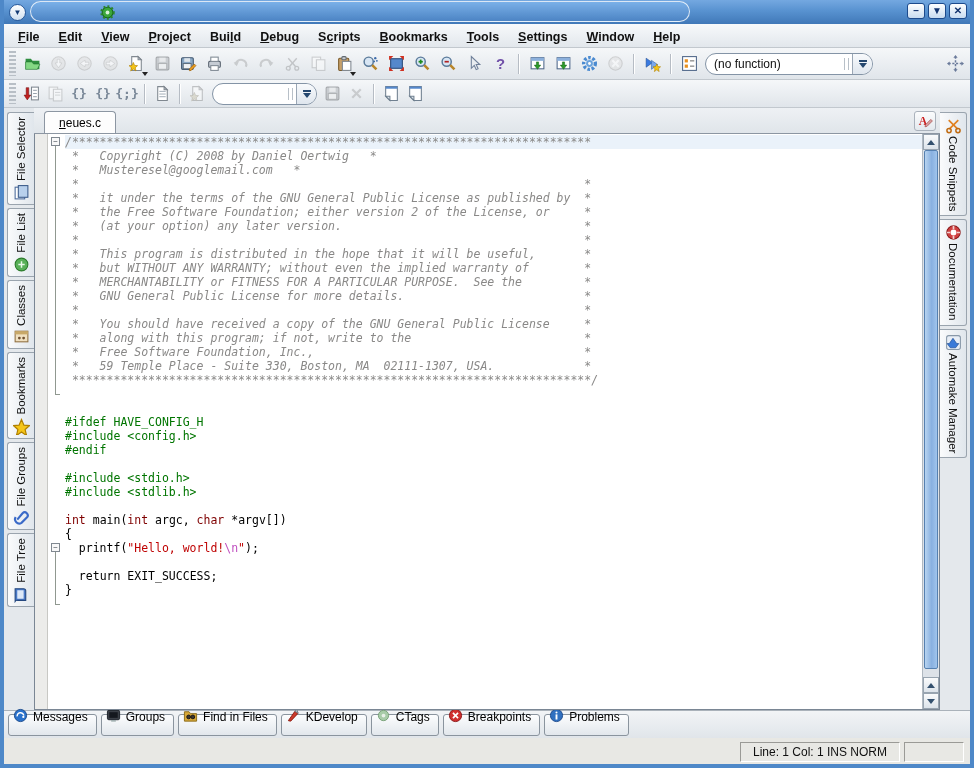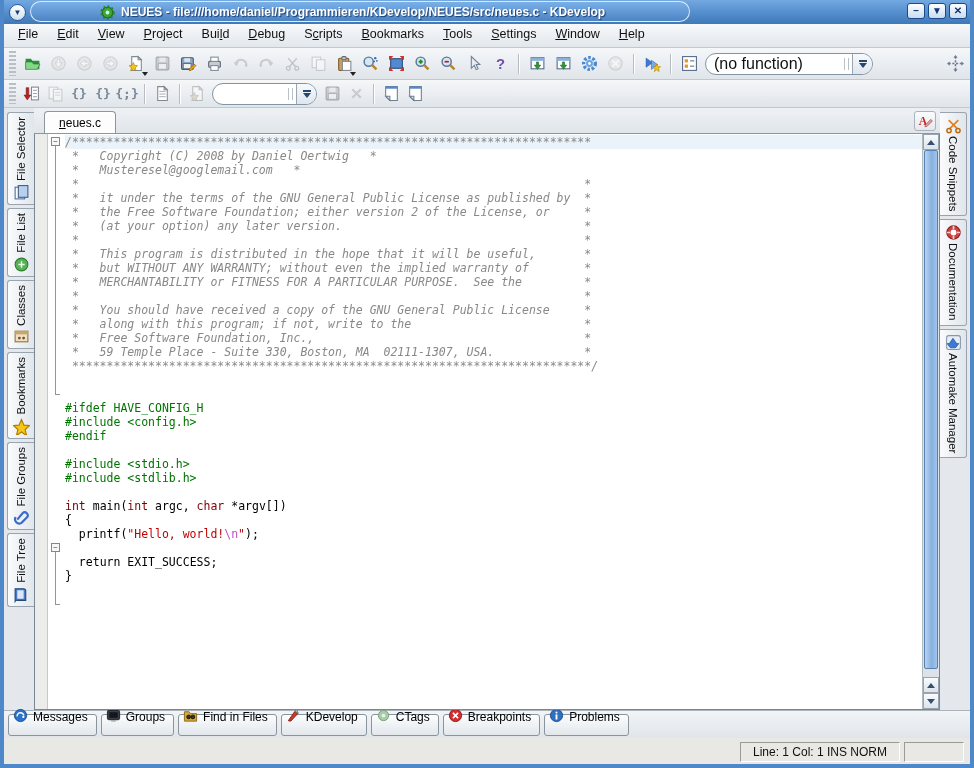--- a/index.html
+++ b/index.html
@@ -18,42 +18,42 @@
     display:flex; align-items:center; padding-left:68px; overflow:hidden; }
   .title-text { color:#fff; font-size:12px; font-weight:bold; text-shadow:1px 1px 1px #1c3c6c; white-space:nowrap; }
   .title-icon { width:16px; height:16px; margin-right:6px; flex:0 0 16px; }
   .win-btns { position:absolute; right:3px; top:3px; display:flex; gap:3px; }
   .win-btn { width:18px; height:16px; border-radius:3px; border:1px solid #1c4a8c;
     background:linear-gradient(#feffff,#c8dcf0); color:#12336e; font-size:10px; font-weight:bold;
     display:flex; align-items:center; justify-content:center; line-height:1; }
 
   
   .menubar { height:24px; flex:0 0 24px; background:linear-gradient(#f7f9fb,#e2e7ec);
-    border-bottom:1px solid #c2c8ce; display:flex; align-items:flex-start; padding-left:6px; }
+    border-bottom:1px solid #c2c8ce; display:flex; align-items:flex-end; padding-left:6px;font-weight:bold; }
   .menu-item { font-size:12.5px; color:#101010; padding:3px 8px; margin-right:3px; }
   .menu-item u { text-decoration:underline; }
 
   
   .toolbar { display:flex; align-items:center; background:linear-gradient(#f5f7f9,#e0e5ea);
     border-bottom:1px solid #c2c8ce; padding:0 2px; }
   .tb1 { height:32px; flex:0 0 32px; }
   .tb2 { height:28px; flex:0 0 28px; }
   .grip { width:7px; height:80%; margin:0 3px;
     background:repeating-linear-gradient(180deg,#b8bfc6 0 2px, transparent 2px 4px);
     background-size:2px 100%; background-repeat:repeat-x; background-position:0 0, 4px 0; }
   .tbtn { position:relative; width:26px; height:26px; border-radius:3px; display:flex;
     align-items:center; justify-content:center; }
   .tb2 .tbtn { width:24px; height:22px; }
   .tbtn.dis { opacity:.45; filter:grayscale(.85); }
   .tbtn .dd { position:absolute; right:1px; bottom:1px; width:0; height:0;
     border-left:3px solid transparent; border-right:3px solid transparent; border-top:4px solid #222; }
   .tsep { width:1px; height:20px; background:#b6bcc4; margin:0 5px; box-shadow:1px 0 0 #fff; }
   .combo { height:22px; background:#fff; border:1px solid #8494a6; border-radius:11px;
     display:flex; align-items:center; margin:0 3px; overflow:hidden; }
-  .combo-text { flex:1; font-size:16px; color:#101010; padding:0 8px; white-space:nowrap; }
+  .combo-text { flex:1; font-size:12px; color:#101010; padding:0 8px; white-space:nowrap; }
   .combo-grip { width:5px; height:12px; border-left:1px solid #b8c0c8; border-right:1px solid #b8c0c8; margin-right:3px; }
   .combo-arrow { width:20px; height:100%; border-left:1px solid #9aa6b4;
     background:linear-gradient(#f8fafc,#dfe6ee); display:flex; flex-direction:column;
     align-items:center; justify-content:center; gap:1px; }
   .combo-arrow .bar { width:8px; height:2px; background:#24476e; }
   .combo-arrow .tri { width:0; height:0; border-left:4px solid transparent;
     border-right:4px solid transparent; border-top:5px solid #24476e; }
   .tg { font-family:"DejaVu Sans Mono",monospace; font-size:13px; font-weight:bold; color:#7a8898; }
 
   
@@ -130,21 +130,20 @@
 <div class="window">
 
   <div class="titlebar">
     <div class="tb-menu-btn">▼</div>
     <div class="title-pill">
       <span class="title-icon"><svg width="17" height="17" viewBox="0 0 16 16">
             <circle cx="8" cy="8" r="5" fill="#3aa63a" stroke="#1a661a"></circle>
             <circle cx="8" cy="8" r="5.8" fill="none" stroke="#2a862a" stroke-width="2" stroke-dasharray="1.8 2"></circle>
             <circle cx="8" cy="8" r="1.8" fill="#d8f0d8"></circle>
           </svg></span>
-      <span class="title-text">NEUES - file:///home/daniel/Programmieren/KDevelop/NEUES/src/neues.c - KDevelop</span>
     </div>
     <div class="win-btns">
       <div class="win-btn">–</div>
       <div class="win-btn">▼</div>
       <div class="win-btn">✕</div>
     </div>
   </div>
 
   <div class="menubar" id="menubar">
       <div class="menu-item"><u>F</u><span>i</span><span>l</span><span>e</span></div>
@@ -522,20 +521,21 @@
             <div class="cline"><span class="cmt"> *   Copyright (C) 2008 by Daniel Oertwig   *</span></div>
             <div class="cline"><span class="cmt"> *   Musteresel@googlemail.com   *</span></div>
             <div class="cline"><span class="cmt"> *                                                                         *</span></div>
             <div class="cline"><span class="cmt"> *   it under the terms of the GNU General Public License as published by  *</span></div>
             <div class="cline"><span class="cmt"> *   the Free Software Foundation; either version 2 of the License, or     *</span></div>
             <div class="cline"><span class="cmt"> *   (at your option) any later version.                                   *</span></div>
             <div class="cline"><span class="cmt"> *                                                                         *</span></div>
             <div class="cline"><span class="cmt"> *   This program is distributed in the hope that it will be useful,       *</span></div>
             <div class="cline"><span class="cmt"> *   but WITHOUT ANY WARRANTY; without even the implied warranty of        *</span></div>
             <div class="cline"><span class="cmt"> *   MERCHANTABILITY or FITNESS FOR A PARTICULAR PURPOSE.  See the         *</span></div>
+            <div class="cline"><span class="cmt"> *   GNU General Public License for more details.                          *</span></div>
             <div class="cline"><span class="cmt"> *                                                                         *</span></div>
             <div class="cline"><span class="cmt"> *   You should have received a copy of the GNU General Public License     *</span></div>
             <div class="cline"><span class="cmt"> *   along with this program; if not, write to the                         *</span></div>
             <div class="cline"><span class="cmt"> *   Free Software Foundation, Inc.,                                       *</span></div>
             <div class="cline"><span class="cmt"> *   59 Temple Place - Suite 330, Boston, MA  02111-1307, USA.             *</span></div>
             <div class="cline"><span class="cmt"> ***************************************************************************/</span></div>
             <div class="cline">&nbsp;</div>
             <div class="cline">&nbsp;</div>
             <div class="cline"><span class="pre">#ifdef HAVE_CONFIG_H</span></div>
             <div class="cline"><span class="pre">#include &lt;config.h&gt;</span></div>

